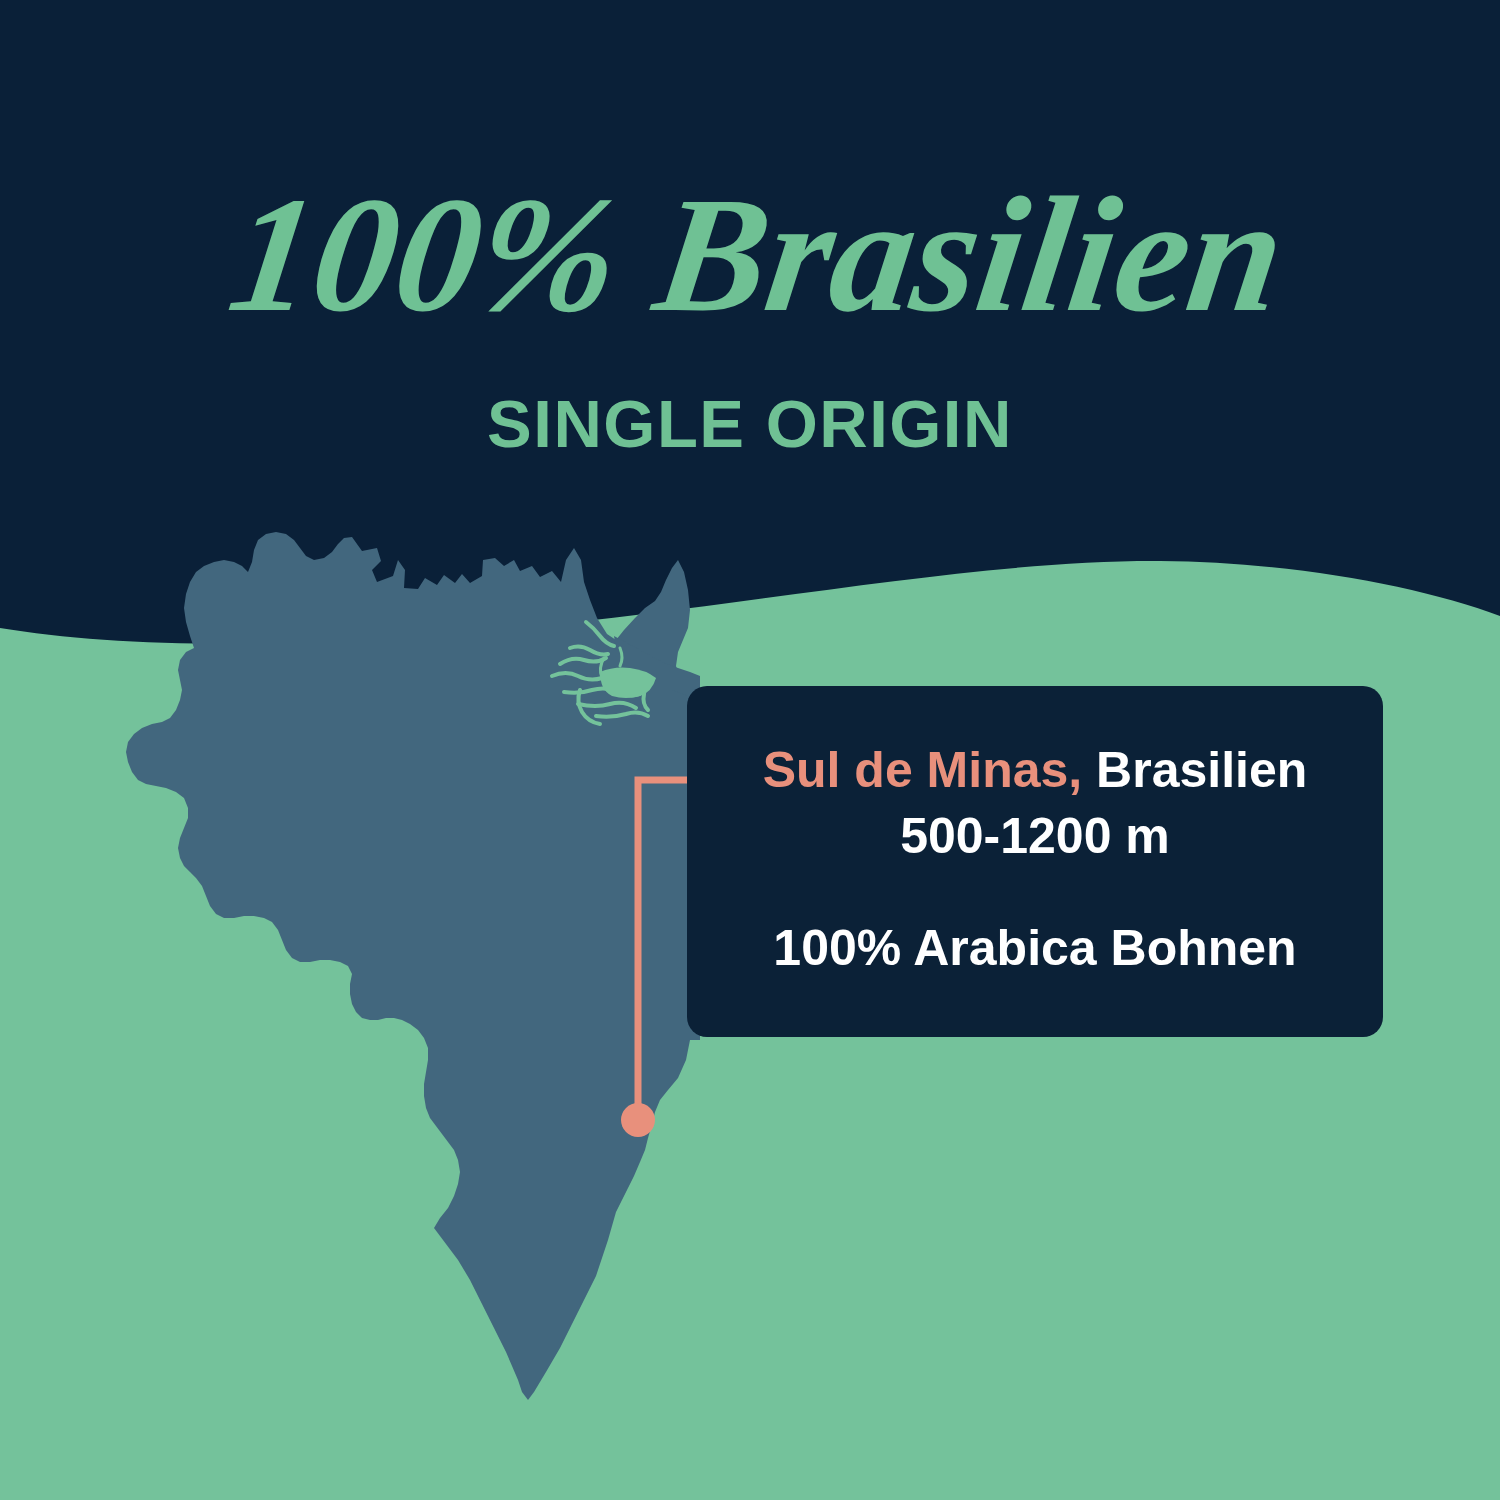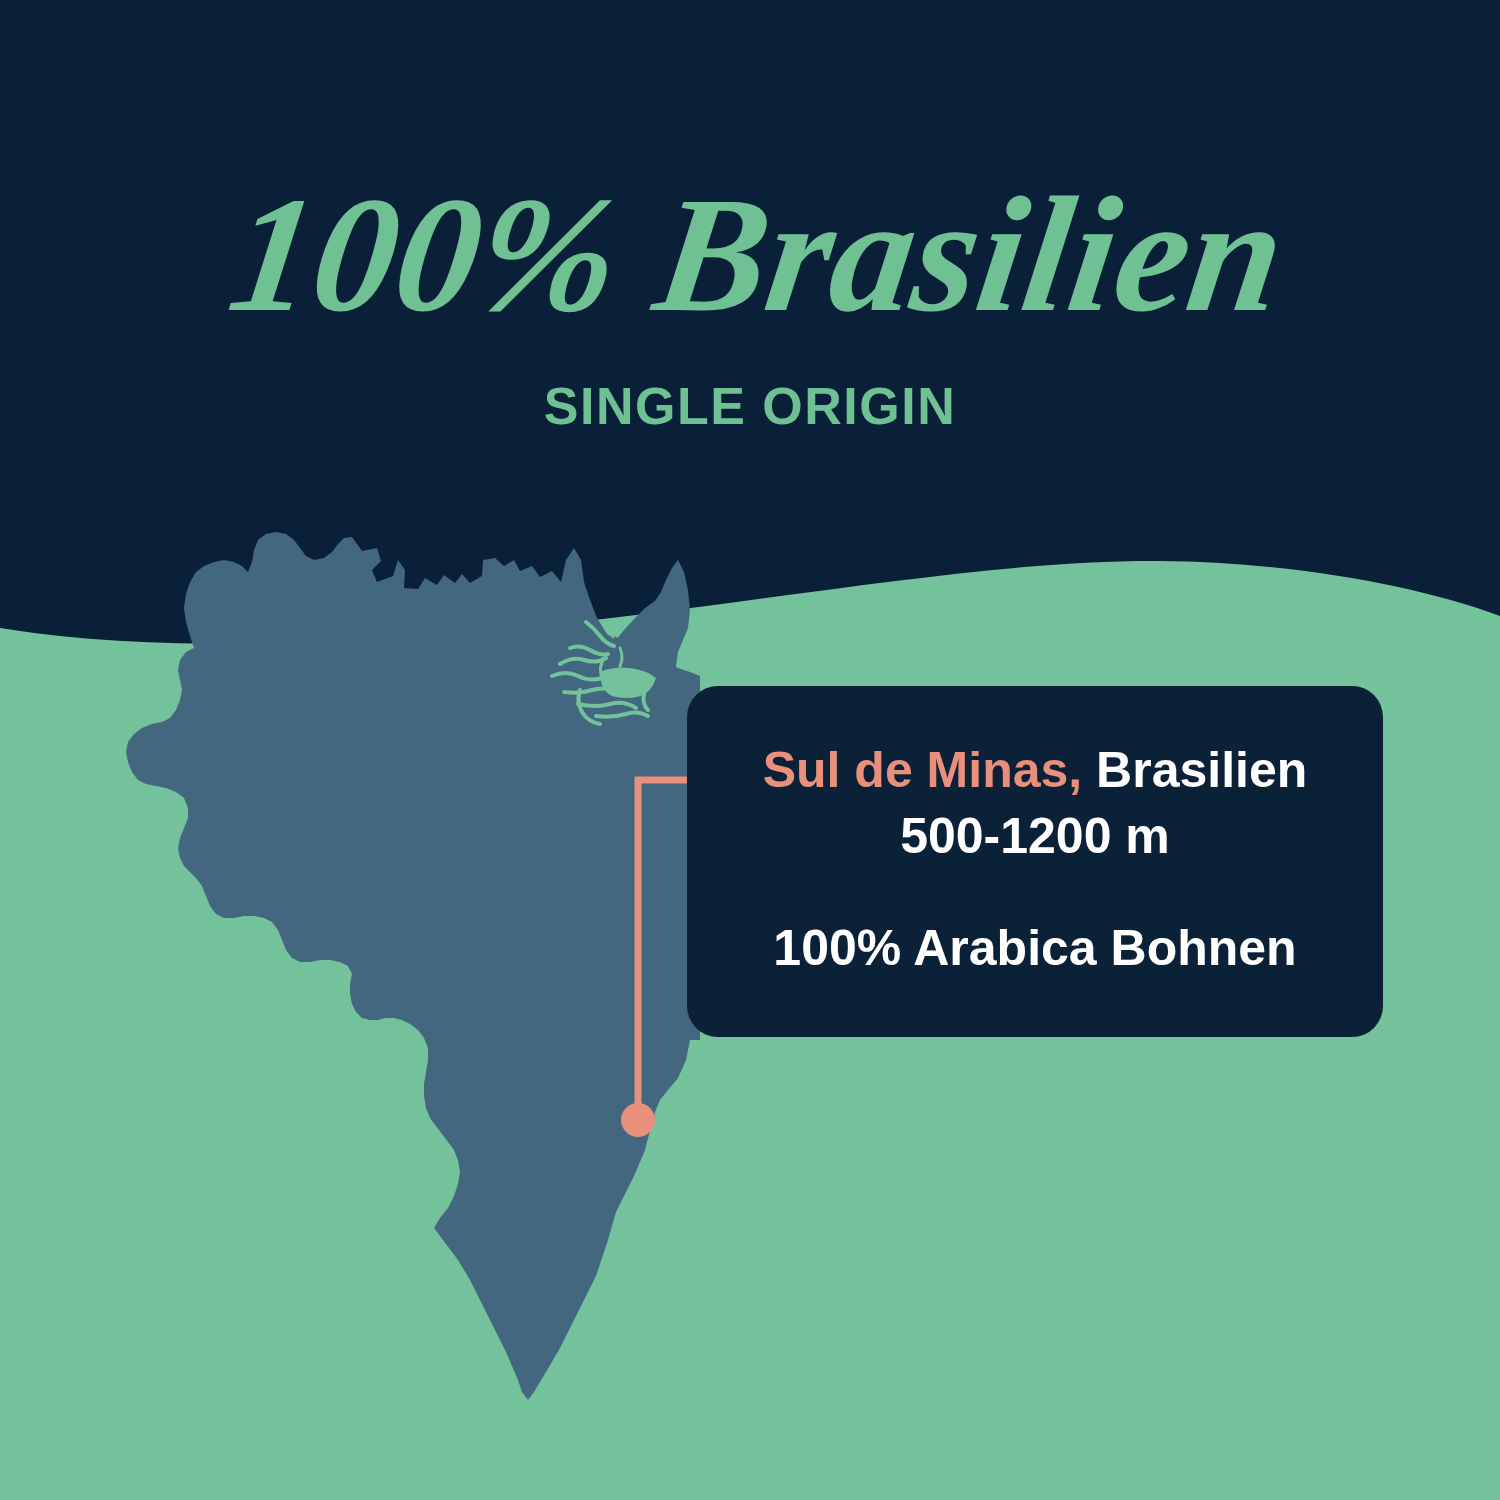--- a/index.html
+++ b/index.html
@@ -52,26 +52,26 @@
     height: 230px;
     position: relative;
   }
   #headline-script svg {
     display: block;
     margin: 0 auto;
   }
   #subheadline {
     display: block;
     font-family: "Liberation Sans", sans-serif;
-    font-size: 52px;
+    font-size: 67px;
     font-weight: bold;
     letter-spacing: 1.5px;
     color: #6FC194;
     line-height: 1;
-    margin-top: 0;
+    margin-top: 10px;
     white-space: nowrap;
   }
 
   
   #leader {
     position: absolute;
     left: 600px;
     top: 740px;
     width: 200px;
     height: 420px;
@@ -79,21 +79,21 @@
   }
 
   
   #info-card {
     position: absolute;
     left: 687px;
     top: 686px;
     width: 696px;
     height: 351px;
     background: #0B2137;
-    border-radius: 31px;
+    border-radius: 20px;
     box-sizing: border-box;
     display: flex;
     flex-direction: column;
     align-items: center;
     justify-content: center;
     padding: 10px 16px 22px 16px;
   }
   .card-line {
     color: #ffffff;
     font-family: "Liberation Sans", sans-serif;

